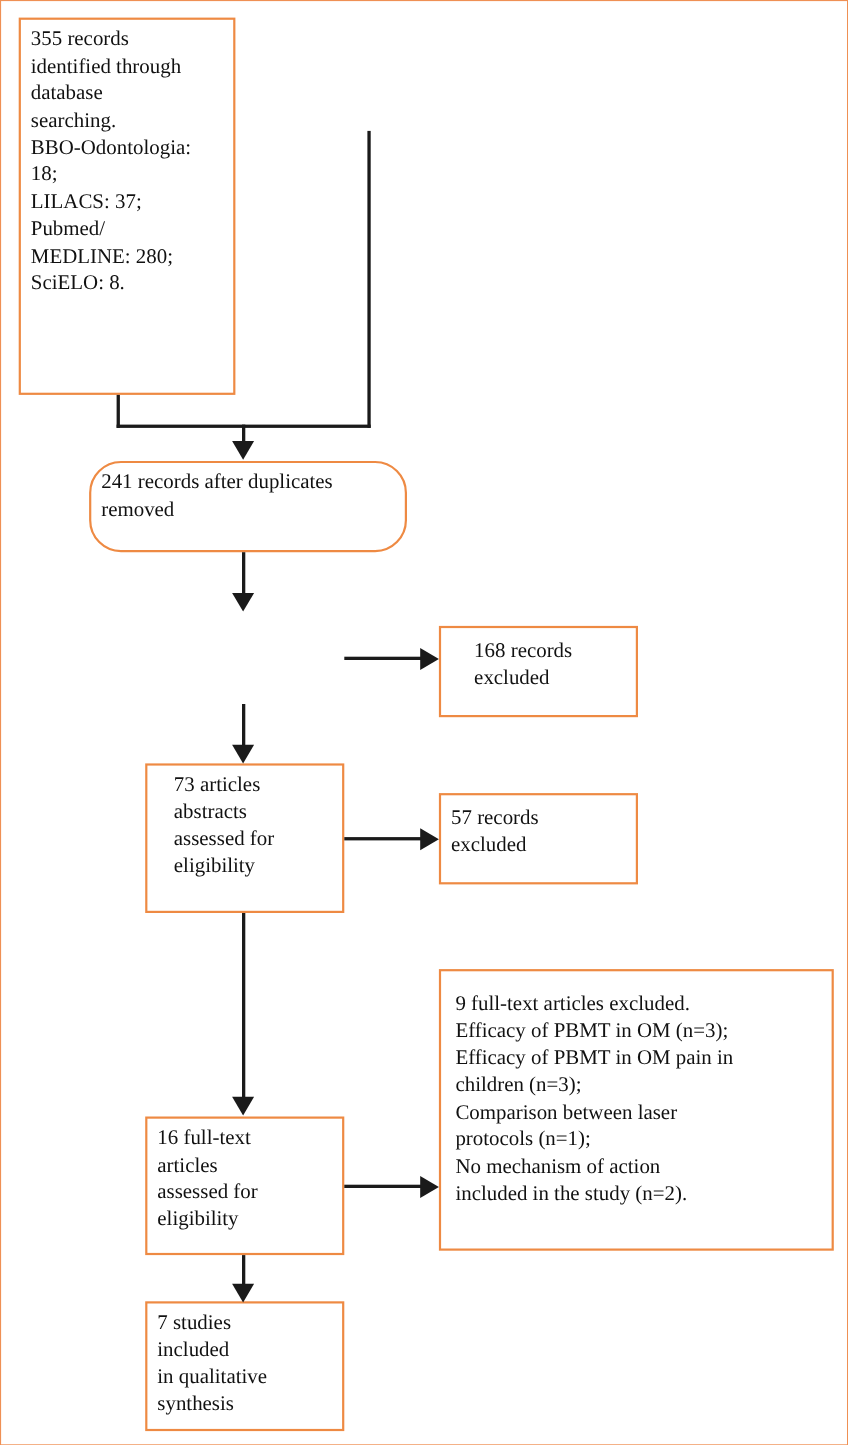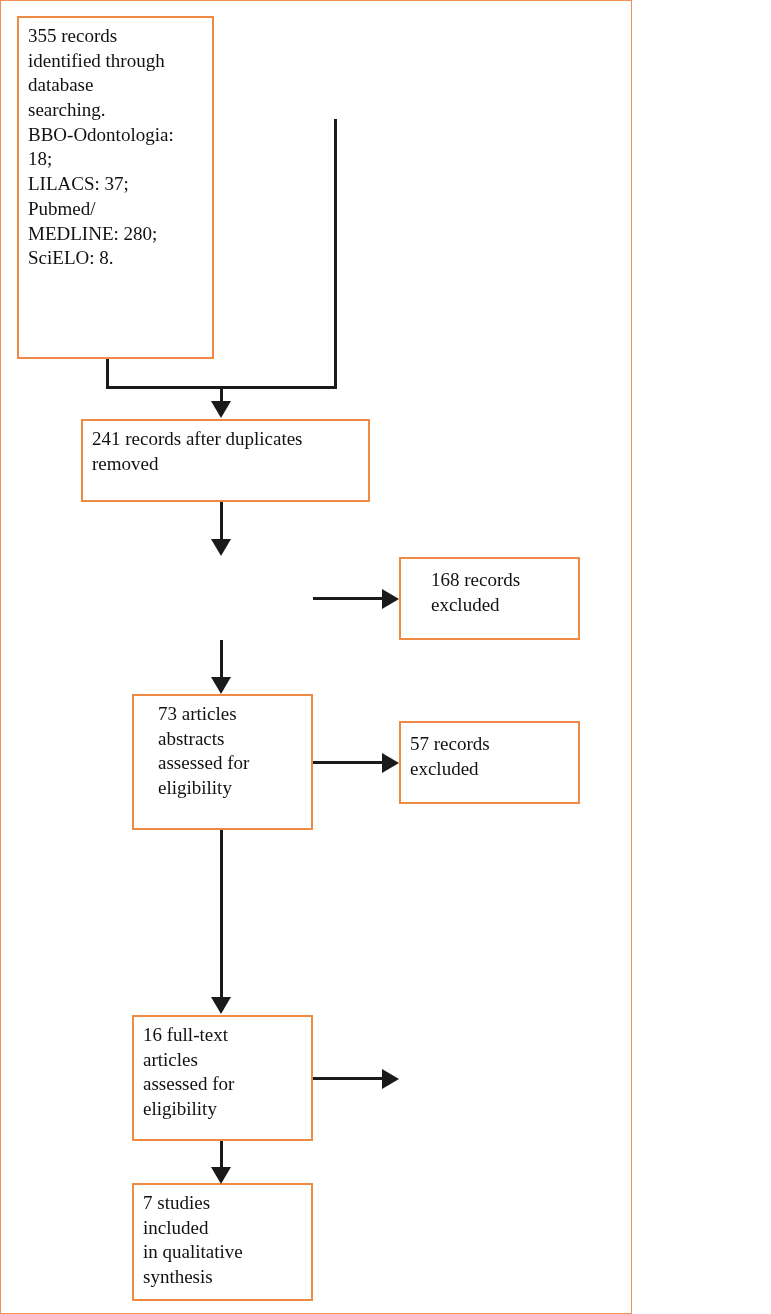--- a/index.html
+++ b/index.html
@@ -3,21 +3,21 @@
 <meta charset="utf-8">
 <title>PRISMA Flow Diagram</title>
 <style>
   html, body {
     margin: 0;
     padding: 0;
     background: #ffffff;
   }
   #page {
     position: relative;
-    width: 632px;
+    width: 771px;
     height: 1314px;
     background: #ffffff;
     box-sizing: border-box;
     border: 1px solid #ef9054;
     overflow: hidden;
     font-family: "Liberation Serif", "DejaVu Serif", serif;
   }
   .node {
     position: absolute;
     box-sizing: border-box;
@@ -64,35 +64,43 @@
 database
 searching.
 BBO-Odontologia:
 18;
 LILACS: 37;
 Pubmed/
 MEDLINE: 280;
 SciELO: 8.</div>
 
 
-  <div class="node" style="left:80px; top:418px; width:289px; height:83px;">241 records after duplicates
+  <div class="node" style="left:80px; top:418px; width:289px; height:83px;border-radius:29px;">241 records after duplicates
 removed</div>
 
 
-  <div class="node pad-mid" style="left:398px; top:556px; width:181px; height:83px;padding-left:30px;">168 records
+  <div class="node pad-mid" style="left:398px; top:568px; width:181px; height:83px;padding-left:30px;">168 records
 excluded</div>
 
   <div class="node" style="left:131px; top:693px; width:181px; height:136px;padding-left:24px;">73 articles
 abstracts
 assessed for
 eligibility</div>
 
   <div class="node pad-mid" style="left:398px; top:720px; width:181px; height:83px;">57 records
 excluded</div>
 
+  <div class="node" style="left:398px; top:880px; width:359px; height:256px; padding-top:18px; padding-left:13px;">9 full-text articles excluded.
+Efficacy of PBMT in OM (n=3);
+Efficacy of PBMT in OM pain in
+children (n=3);
+Comparison between laser
+protocols (n=1);
+No mechanism of action
+included in the study (n=2).</div>
 
   <div class="node" style="left:131px; top:1014px; width:181px; height:126px;">16 full-text
 articles
 assessed for
 eligibility</div>
 
   <div class="node" style="left:131px; top:1182px; width:181px; height:118px;">7 studies
 included
 in qualitative
 synthesis</div>

